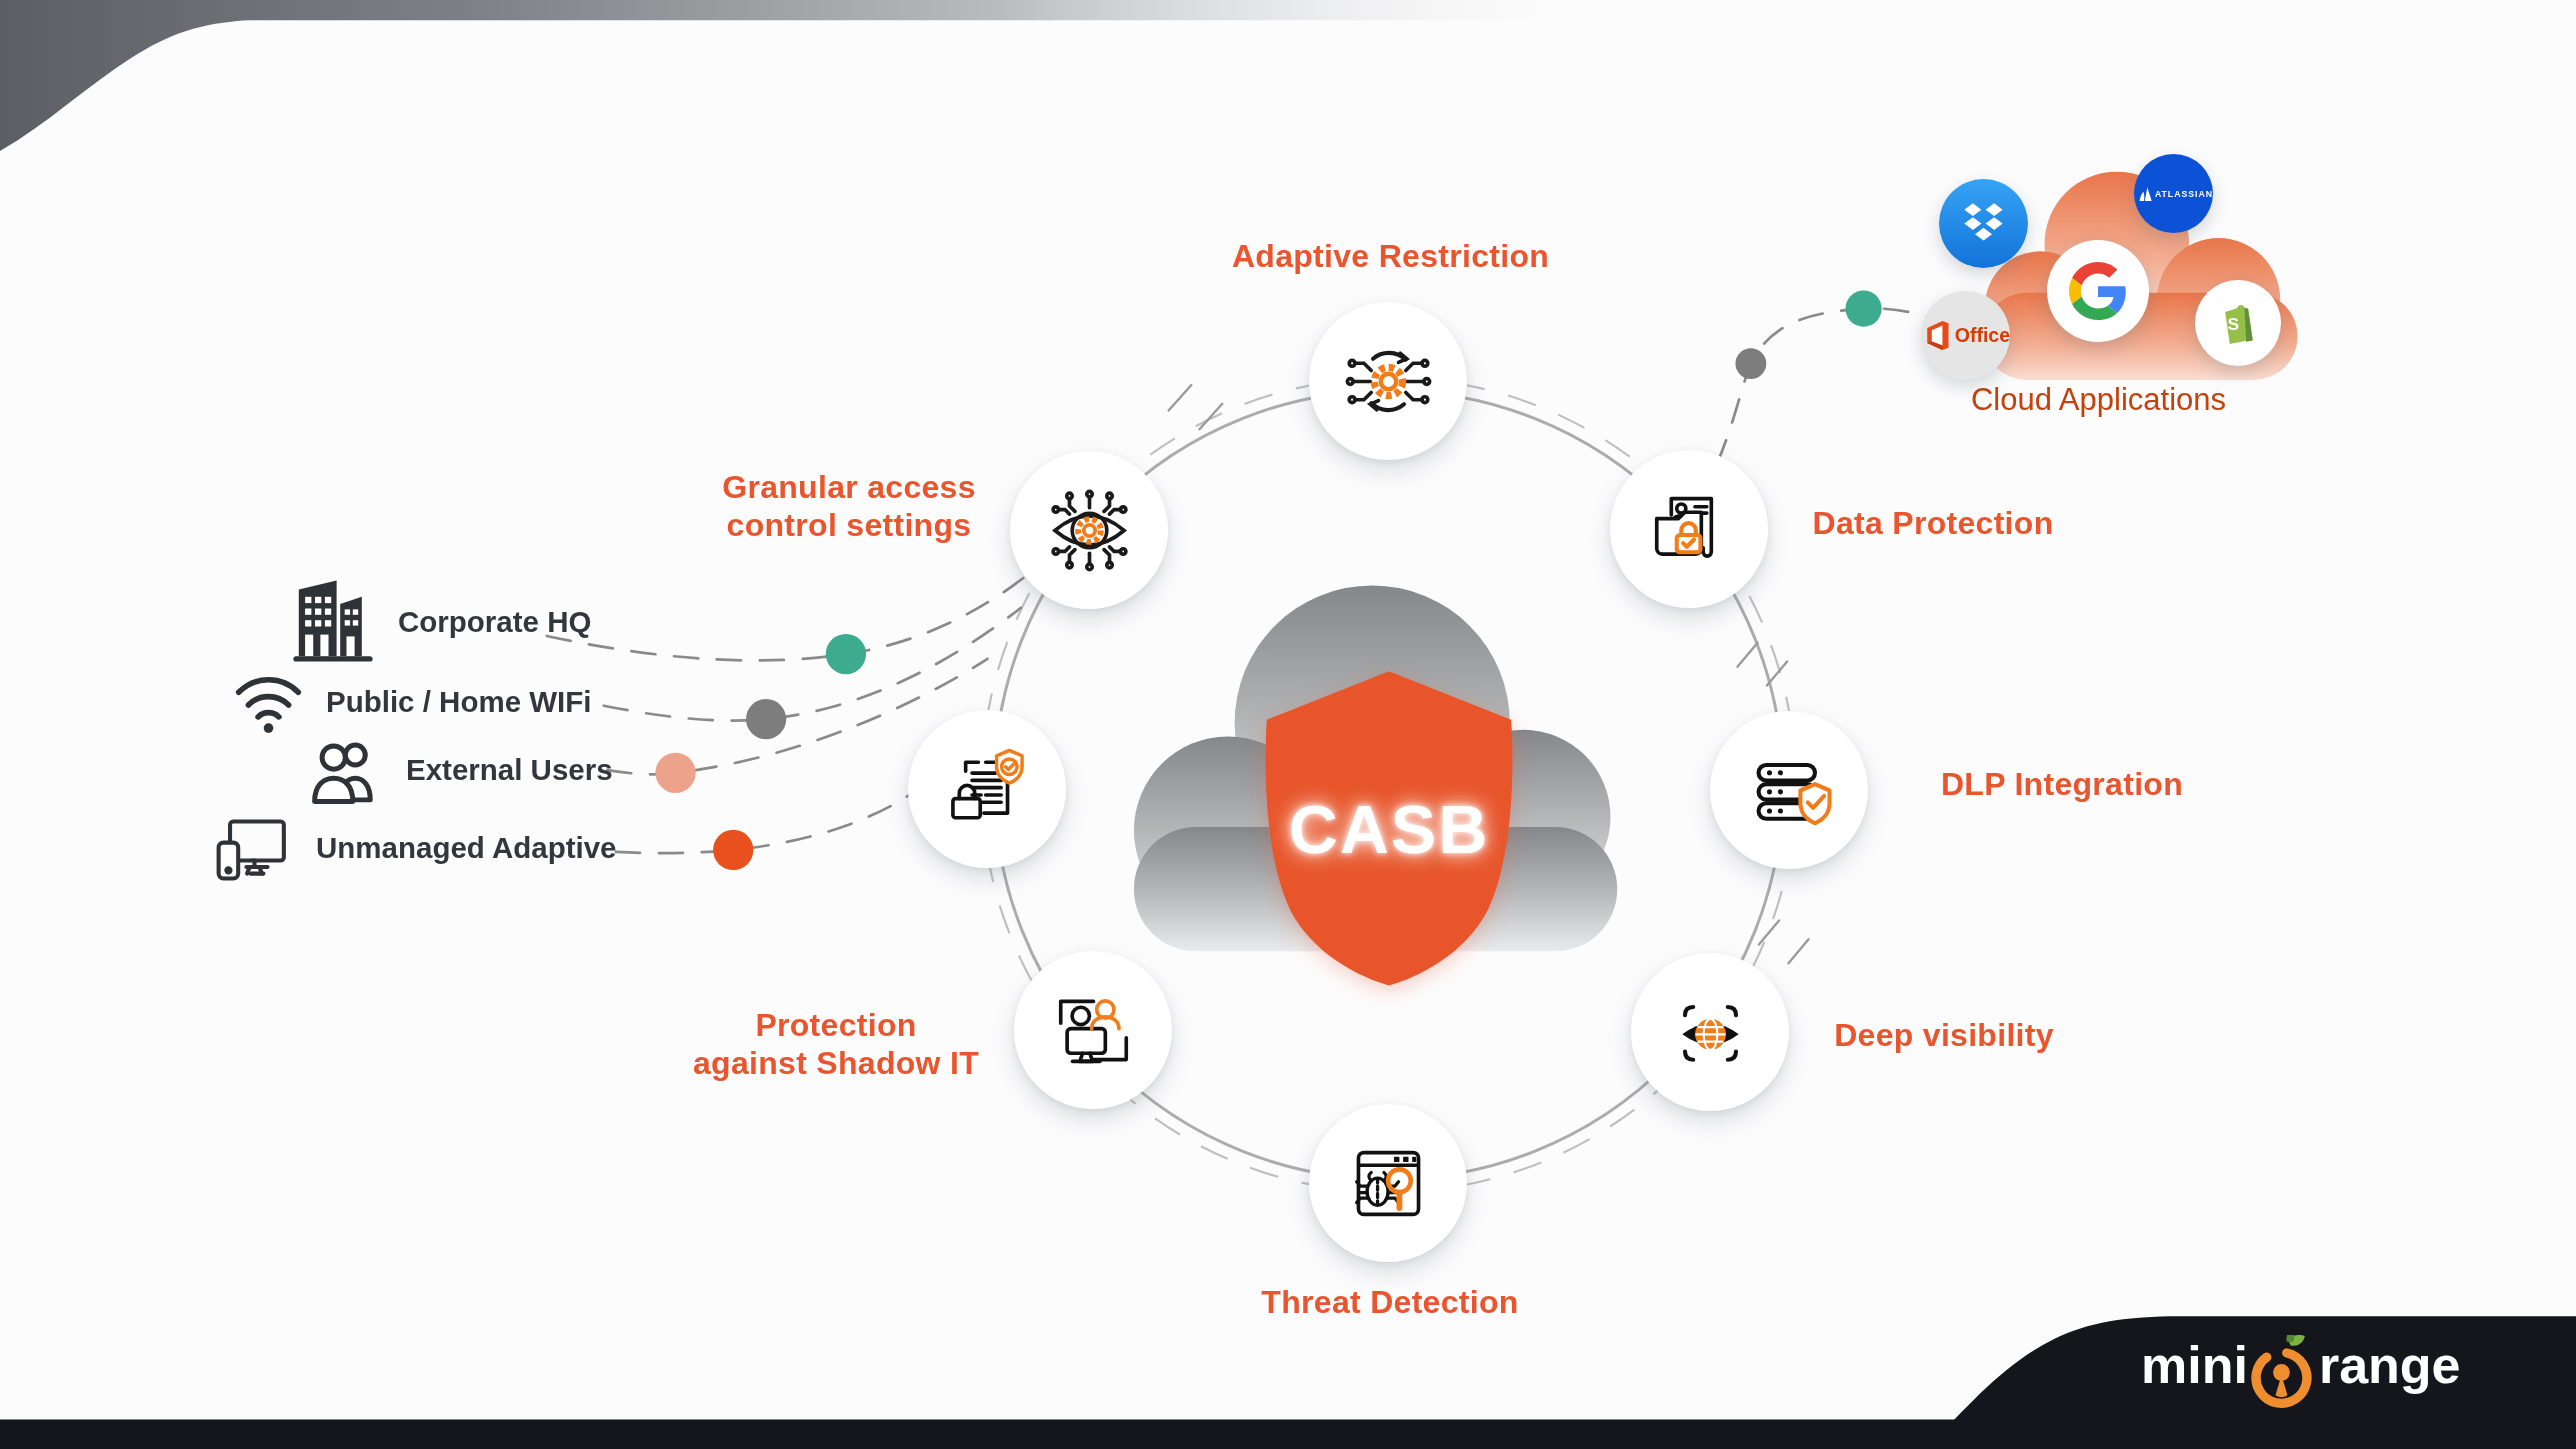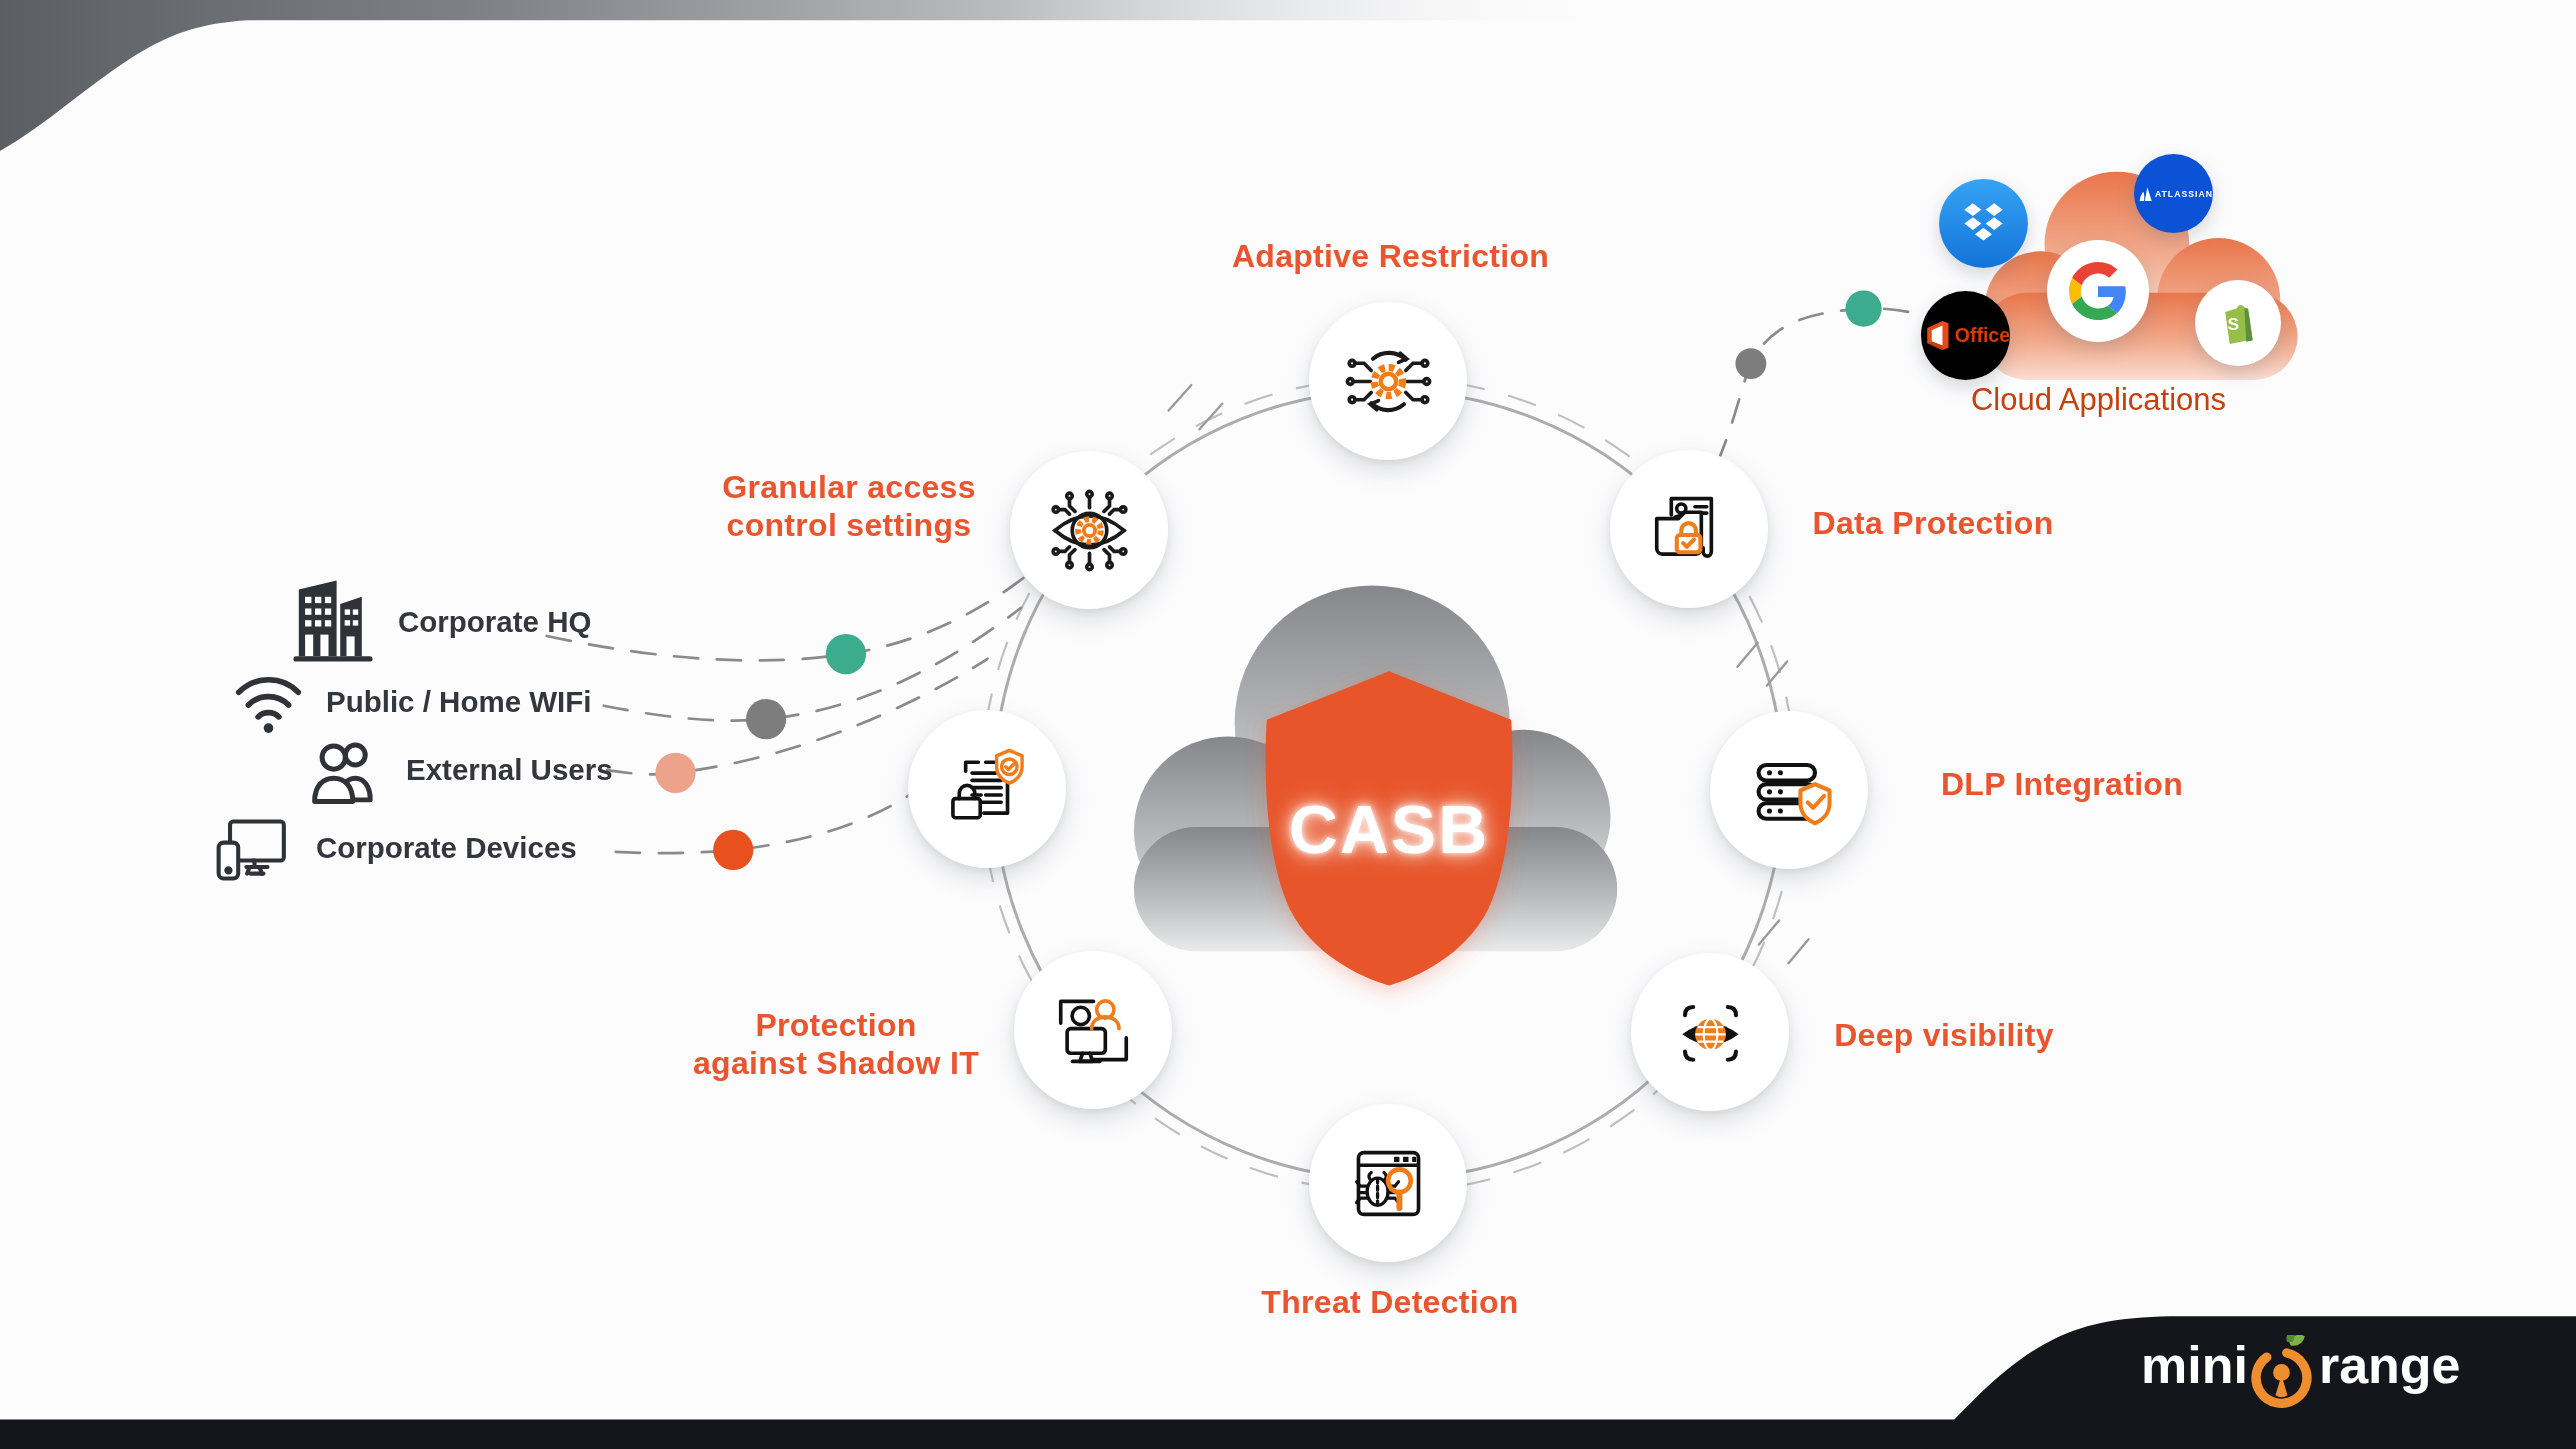--- a/index.html
+++ b/index.html
@@ -44,21 +44,21 @@
   
   #apps-cloud{position:absolute;left:1976px;top:169px;z-index:2;}
   .app-badge{
     position:absolute;z-index:3;border-radius:50%;
     display:flex;align-items:center;justify-content:center;
     box-shadow:0 6.7px 17.4px rgba(110,114,125,.28);
   }
   #app-dropbox{left:1939px;top:179px;width:89px;height:89px;background:linear-gradient(180deg,#36A3F5,#1273D8);}
   #app-atlassian{left:2134px;top:154px;width:79px;height:79px;background:#0C52D6;}
   #app-google{left:2047px;top:240px;width:102px;height:102px;background:#fff;}
-  #app-office{left:1921px;top:291px;width:89px;height:89px;background:#000000;}
+  #app-office{left:1921px;top:291px;width:89px;height:89px;background:#e5e5e5;}
   #app-shopify{left:2195px;top:280px;width:86px;height:86px;background:#fff;}
   #atlassian-word{color:#fff;font-size:8.7px;font-weight:700;letter-spacing:1px;margin-top:1.3px;}
   #office-word{color:#D83B01;font-size:19.5px;font-weight:600;margin-top:0px;}
   #apps-title{
     position:absolute;left:1931px;top:382px;width:335px;z-index:4;text-align:center;
     color:#c2410c;font-size:31px;font-weight:500;
   }
 
   
   #brand{
@@ -388,21 +388,21 @@
   <div class="source" style="left:213px;top:810px;">
     <svg width="83" height="75" viewBox="0 0 100 92">
       <g fill="none" stroke="#2F3237" stroke-width="5" stroke-linejoin="round" stroke-linecap="round">
         <rect x="20" y="14" width="66" height="48" rx="4"></rect>
         <path d="M40,70 h26 M48,62 v0 M45,78 h16"></path>
         <path d="M50,62 v8 M44,70 l-3,8 M56,70 l3,8"></path>
         <rect x="6" y="40" width="24" height="44" rx="6" fill="#fff"></rect>
         <circle cx="18" cy="74" r="2.6" fill="#2F3237"></circle>
       </g>
     </svg>
-    <span>Corporate Devices</span>
+    <span>Unmanaged Adaptive</span>
   </div>
 
   <svg id="apps-cloud" width="362" height="241" viewBox="0 0 540 360">
     <defs>
       <linearGradient id="gApps" x1="0" y1="0" x2="0" y2="1">
         <stop offset="0" stop-color="#E9764B"></stop>
         <stop offset="0.6" stop-color="#F2AE92"></stop>
         <stop offset="1" stop-color="#FBDDD1"></stop>
       </linearGradient>
     </defs>

